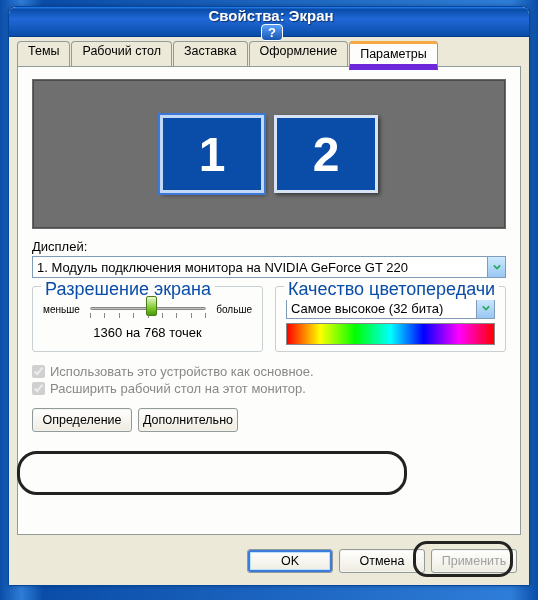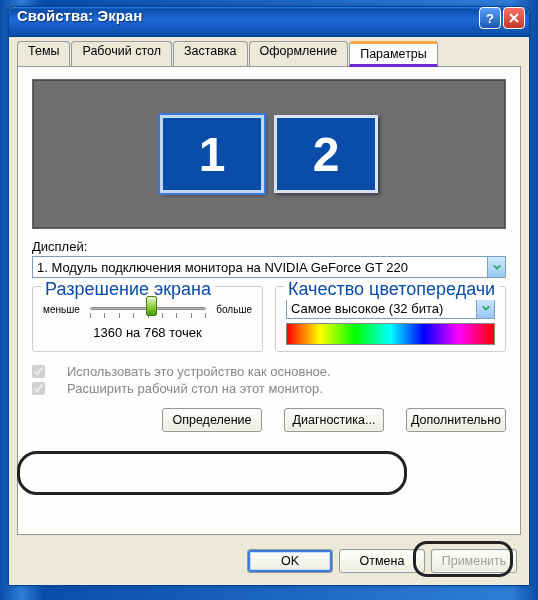--- a/index.html
+++ b/index.html
@@ -18,23 +18,24 @@
     width: 522px; height: 580px;
     background: #ece9d8;
     border: 1px solid #0046a3;
     border-radius: 8px 8px 0 0;
     box-shadow: 0 0 4px rgba(0,0,0,.3);
   }
   .titlebar {
     height: 30px;
     background: linear-gradient(180deg, #2a7fef 0%, #0a4da8 8%, #2068d8 40%, #0a4da8 95%, #05327a 100%);
     border-radius: 7px 7px 0 0;
-    display: flex; 
+    display: flex; align-items: center;
     padding: 0 4px 0 8px;
     color: #fff;
+    flex-direction: column;
   }
   .titlebar .title {
     flex: 1;
     font-weight: bold;
     font-size: 15px;
     text-shadow: 1px 1px 1px rgba(0,0,0,.5);
   }
   .titlebtn {
     width: 22px; height: 22px; margin-left: 2px;
     background: linear-gradient(180deg, #5aa0f9, #1957b1);
@@ -60,21 +61,21 @@
     border: 1px solid #919b9c;
     border-bottom: none;
     border-radius: 4px 4px 0 0;
     margin-right: 1px;
     position: relative;
     font-size: 12.5px;
   }
   .tab.active {
     background: #fdfdfb;
     z-index: 2;
-    border-bottom: 3px solid #6d28d9;
+    border-bottom: 6px solid #6d28d9;
     margin-bottom: -1px;
     padding-top: 5px;
   }
   .tab.active::before {
     content: ""; position: absolute; left: 0; right: 0; top: -1px; height: 3px;
     background: #f7a944; border-radius: 3px 3px 0 0;
   }
   .panel {
     border: 1px solid #919b9c;
     background: #fdfdfb;
@@ -155,35 +156,35 @@
   .color-combo { margin-top: 2px; margin-bottom: 4px;}
   .spectrum {
     height: 22px;
     background: linear-gradient(90deg,
       #ff0000 0%, #ffff00 16%, #00ff00 33%, #00ffff 50%,
       #0000ff 66%, #ff00ff 83%, #ff0000 100%);
     border:1px solid #888;
     margin-top:2px;
   }
   .checks { margin-top: 12px; }
-  .checkrow { display:flex; align-items:center; gap:22px; font-size:13px; color:#888; margin:2px 0;}
+  .checkrow { display:flex; align-items:center; gap:5px; font-size:13px; color:#888; margin:2px 0;}
   .checkrow input { margin:0; }
   .annotation1 {
     position:absolute; left:4px; top:410px;
     width:390px; height:44px;
     border:3px solid #222; border-radius:20px;
     pointer-events:none;
   }
   .annotation2 {
     position:absolute; right:12px; bottom:4px;
     width:100px; height:36px;
     border:3px solid #222; border-radius:14px;
     pointer-events:none;
   }
-  .btnrow { display:flex; gap:22px; justify-content:flex-end; margin-top:12px;}
+  .btnrow { display:flex; gap:6px; margin-top:12px;}
   .btn {
     min-width: 100px; height: 24px;
     background: linear-gradient(180deg,#fff,#eeece0);
     border:1px solid #919b9c;
     border-radius:3px;
     font-size:12.5px;
     display:flex; align-items:center; justify-content:center;
     box-shadow: 0 0 0 1px #f4f3ec inset;
   }
   .btn.disabled { color:#a0a0a0; }
@@ -279,21 +280,20 @@
           <span>Использовать это устройство как основное.</span>
         </label>
         <label class="checkrow">
           <input type="checkbox" checked="" disabled="" style="">
           <span>Расширить рабочий стол на этот монитор.</span>
         </label>
       </div>
 
       <div class="btnrow">
         <div class="btn">Определение</div>
-        <div class="btn">Диагностика...</div>
         <div class="btn">Дополнительно</div>
       </div>
     </div>
 
     <div class="bottom-btns">
       <div class="btn default">OK</div>
       <div class="btn">Отмена</div>
       <div class="btn disabled">Применить</div>
     </div>
 

